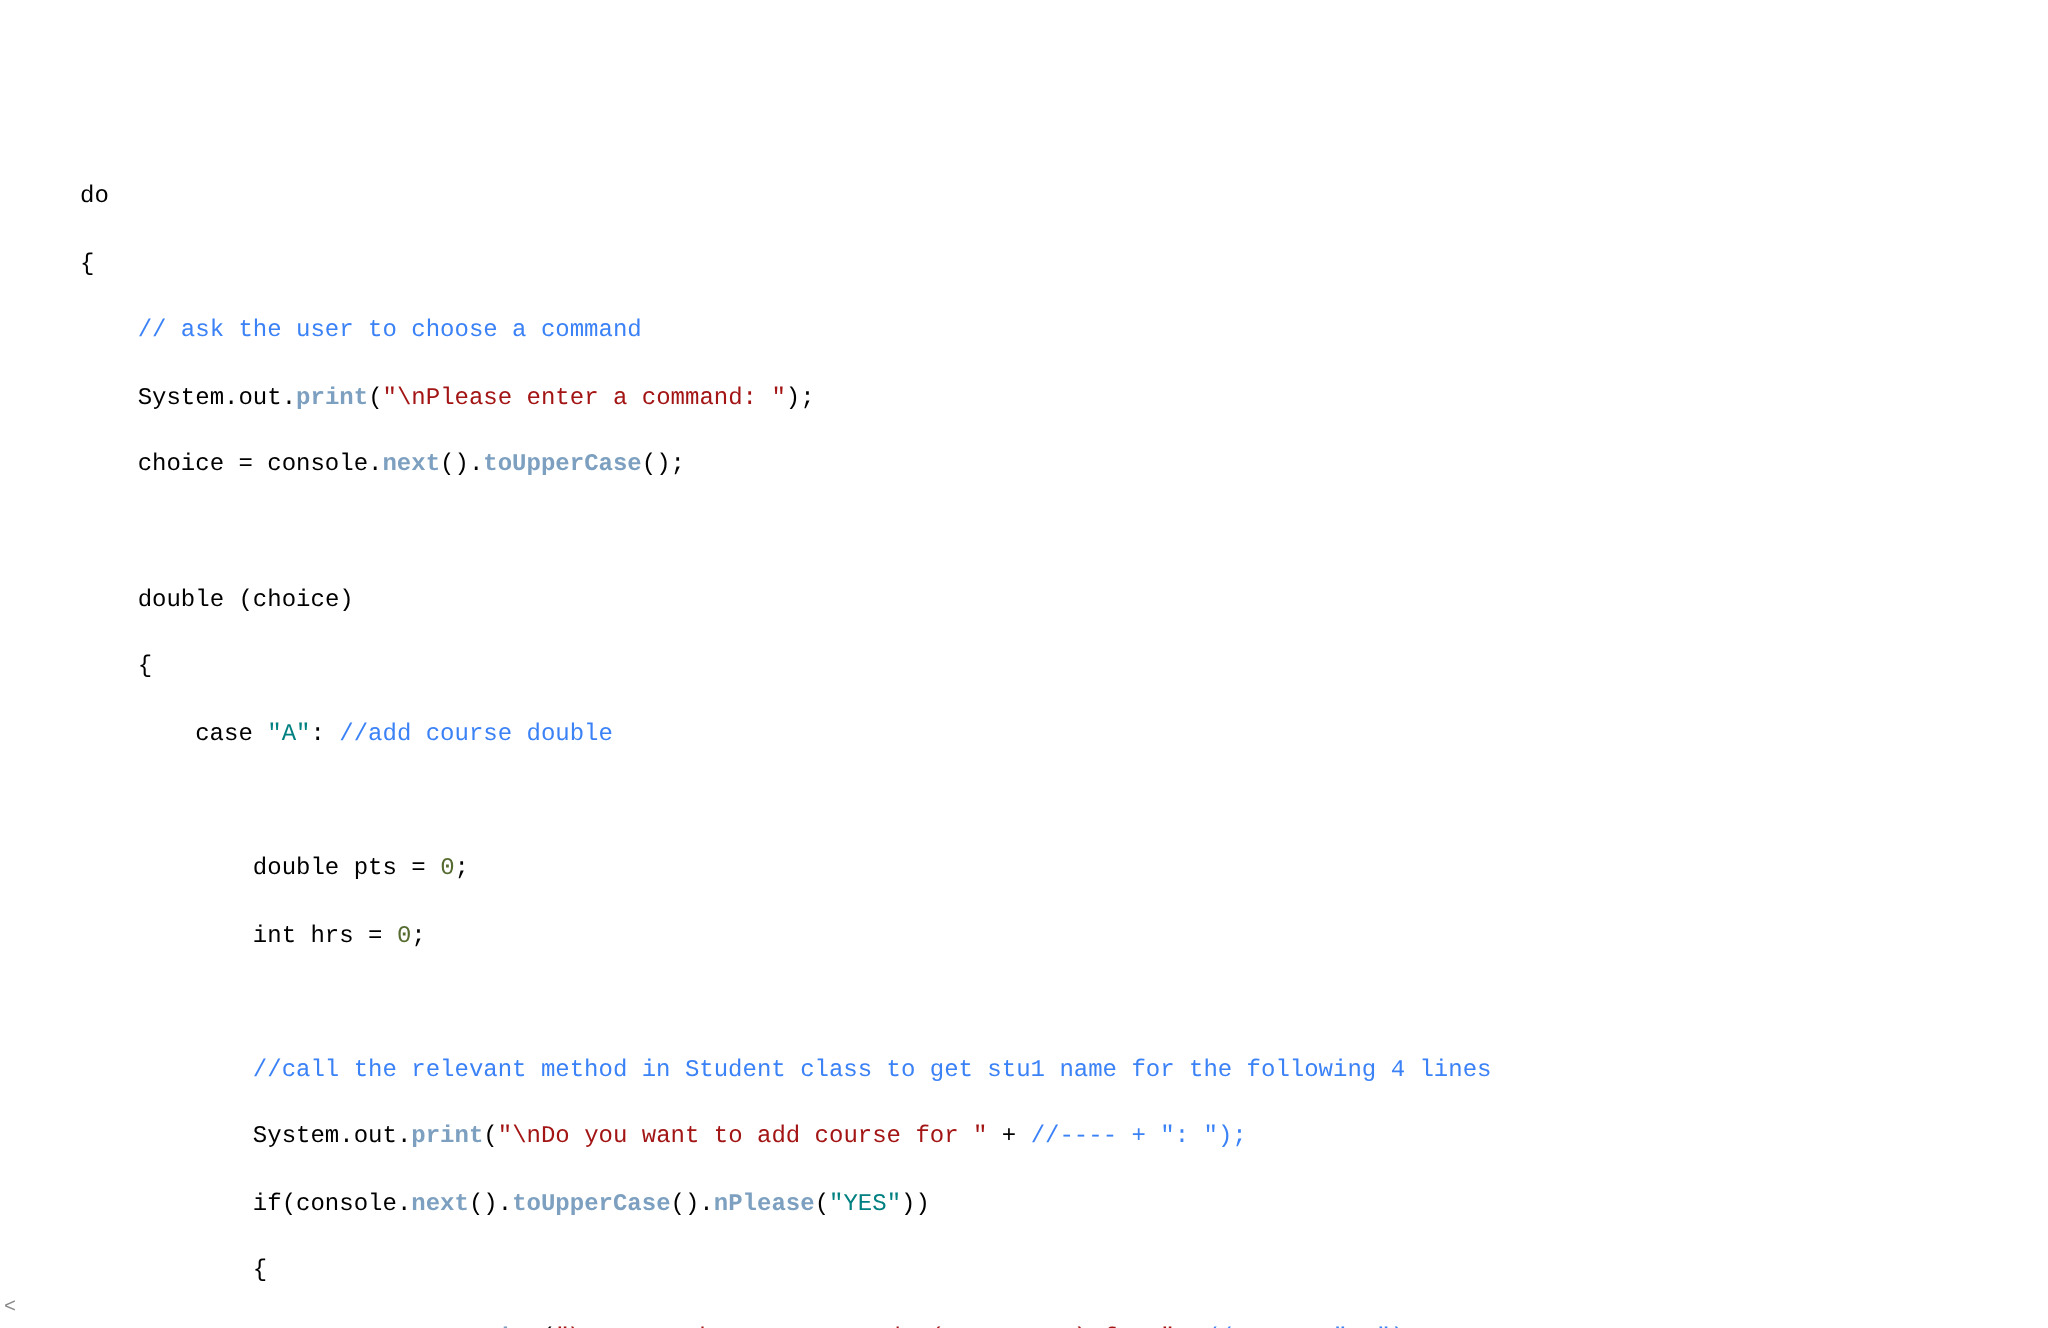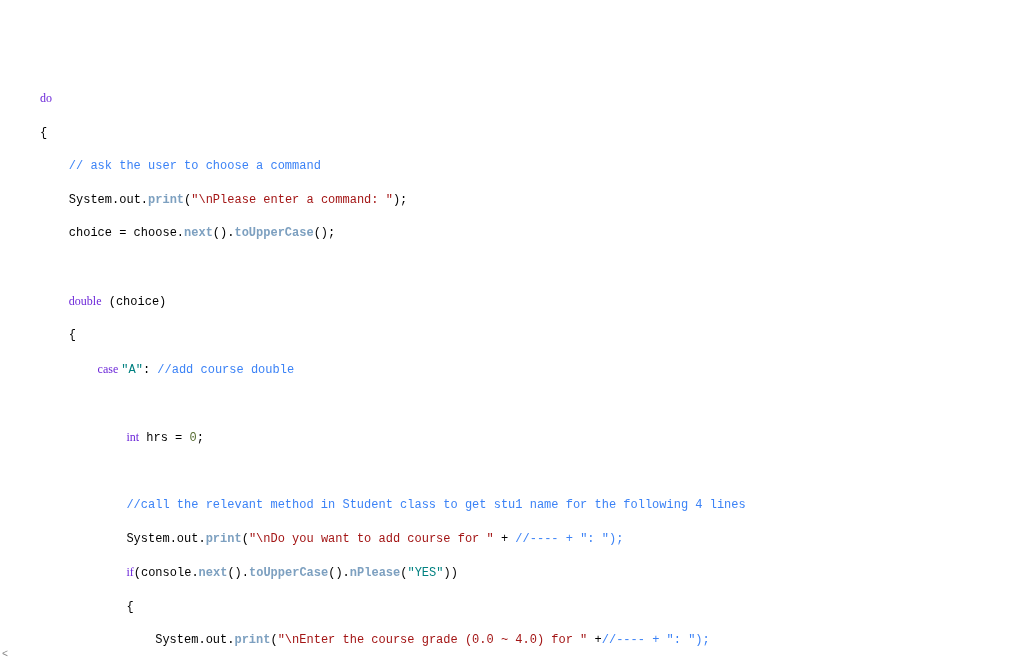--- a/index.html
+++ b/index.html
@@ -5,47 +5,48 @@
   body {
     margin: 0;
     padding: 6px 10px 6px 40px;
     background: #ffffff;
     font-family: Consolas, "Courier New", monospace;
     font-size: 12px;
     line-height: 1.4;
     white-space: pre;
     color: #000;
   }
-  .kw   { color: #6d28d9; font-family: Liberation Serif, serif; }      
+  .kw   { color: #000000; }      
   .pl   { color: #000000; }      
   .mtd  { color: #7da0c0; font-weight: bold; }      
   .str  { color: #a31515; }      
   .cmt  { color: #3b82f6; }      
   .num  { color: #556b2f; }      
   .tl   { color: #008080; }
   .line { display: block; }
   .code-root { }
   .caret { color:#888; font-size:10px; position:fixed; left:2px; bottom:2px;}
 </style>
 </head>
 <body>
 
 
 
 <div class="code-root">
 <span class="line"><span class="kw">do</span></span>
 <span class="line"><span class="pl">{</span></span>
 <span class="line">    <span class="cmt">// ask the user to choose a command</span></span>
 <span class="line">    <span class="pl">System</span><span class="pl">.out.</span><span class="mtd">print</span><span class="pl">(</span><span class="str">"\nPlease enter a command: "</span><span class="pl">);</span></span>
-<span class="line">    <span class="pl">choice = choose.</span><span class="mtd">next</span><span class="pl">().</span><span class="mtd">toUpperCase</span><span class="pl">();</span></span>
+<span class="line">    <span class="pl">choice = console.</span><span class="mtd">next</span><span class="pl">().</span><span class="mtd">toUpperCase</span><span class="pl">();</span></span>
 <span class="line"> </span>
 <span class="line">    <span class="kw">double</span><span class="pl"> (choice)</span></span>
 <span class="line">    <span class="pl">{</span></span>
 <span class="line">        <span class="kw">case </span><span class="tl">"A"</span><span class="pl">: </span><span class="cmt">//add course double</span></span>
 <span class="line"> </span>
+<span class="line">            <span class="kw">double</span><span class="pl"> pts = </span><span class="num">0</span><span class="pl">;</span></span>
 <span class="line">            <span class="kw">int</span><span class="pl"> hrs = </span><span class="num">0</span><span class="pl">;</span></span>
 <span class="line"> </span>
 <span class="line">            <span class="cmt">//call the relevant method in Student class to get stu1 name for the following 4 lines</span></span>
 <span class="line">            <span class="pl">System</span><span class="pl">.out.</span><span class="mtd">print</span><span class="pl">(</span><span class="str">"\nDo you want to add course for "</span><span class="pl"> + </span><span class="cmt">//---- + ": ");</span></span>
 <span class="line">            <span class="kw">if</span><span class="pl">(console.</span><span class="mtd">next</span><span class="pl">().</span><span class="mtd">toUpperCase</span><span class="pl">().</span><span class="mtd">nPlease</span><span class="pl">(</span><span class="tl">"YES"</span><span class="pl">))</span></span>
 <span class="line">            <span class="pl">{</span></span>
 <span class="line">                <span class="pl">System</span><span class="pl">.out.</span><span class="mtd">print</span><span class="pl">(</span><span class="str">"\nEnter the course grade (0.0 ~ 4.0) for "</span><span class="pl"> +</span><span class="cmt">//---- + ": ");</span></span>
 
 
 

